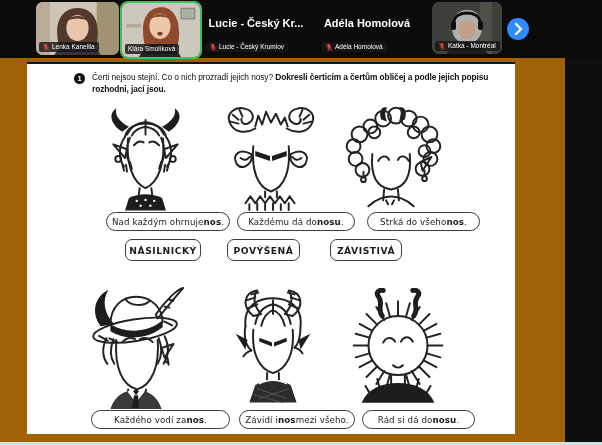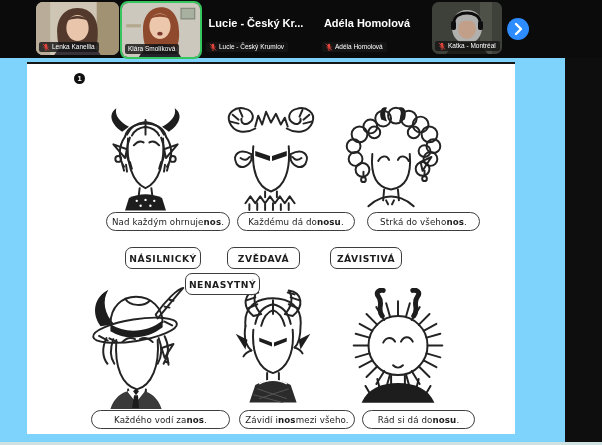--- a/index.html
+++ b/index.html
@@ -1,16 +1,16 @@
 <!DOCTYPE html>
 <html><head>
 <meta charset="utf-8">
 <style>
   html,body{margin:0;padding:0;background:#000;}
-  .screen{position:relative;width:602px;height:445px;background:#7dd3fc;overflow:hidden;
+  .screen{position:relative;width:602px;height:445px;background:#a16207;overflow:hidden;
           font-family:"Liberation Sans",sans-serif;}
   .right-edge{position:absolute;left:565px;top:0;width:37px;height:442px;background:#0e0e0e;}
   .bottom-line{position:absolute;left:0;bottom:0;width:602px;height:3px;background:#cfe2e1;}
 
   
   .strip{position:absolute;left:0;top:0;width:602px;height:58px;background:#0b0b0b;}
   .tile{position:absolute;overflow:hidden;}
   .tile-video{border-radius:7px;background:#222;}
   .t1{left:36px;top:2px;width:83px;height:53px;}
   .t2{left:120px;top:1px;width:78px;height:54px;border:2px solid #35c65f;border-radius:8px;}
@@ -39,21 +39,21 @@
          letter-spacing:-0.1px;color:#101010;}
   .instr b{font-weight:700;}
   .devil{position:absolute;}
   .devil svg{display:block;width:100%;height:100%;}
   .pill{position:absolute;height:17px;border:1.5px solid #3d3d3d;border-radius:11px;background:#fff;
         display:flex;align-items:center;justify-content:center;font-size:8.7px;color:#1d1d1d;
         white-space:nowrap;font-family:"DejaVu Sans",sans-serif;letter-spacing:.1px;z-index:3;margin-left:24px;}
   .pill b{font-weight:700;}
   .adj{position:absolute;height:20px;border:1.5px solid #3d3d3d;border-radius:7px;background:#fff;
        display:flex;align-items:center;justify-content:center;font-size:9.2px;font-weight:700;
-       letter-spacing:.5px;color:#1d1d1d;font-family:"DejaVu Sans",sans-serif;z-index:3;margin-top:8px;}
+       letter-spacing:.5px;color:#1d1d1d;font-family:"DejaVu Sans",sans-serif;z-index:3;}
   .ink{stroke:#232323;stroke-width:2;fill:none;stroke-linecap:round;stroke-linejoin:round;}
   .ink-f{fill:#1d1d1d;stroke:none;}
 </style>
 </head>
 <body>
 
 <div class="screen">
 
   <div class="right-edge"></div>
 
@@ -154,20 +154,21 @@
       <svg viewBox="0 0 22 22" width="22" height="22">
         <circle cx="11" cy="11" r="11" fill="#2D8CFF"></circle>
         <path d="M9,6 L14,11 L9,16" stroke="#fff" stroke-width="2.4" fill="none" stroke-linecap="round" stroke-linejoin="round"></path>
       </svg>
     </button>
   </div>
 
   <div class="sheet">
 
     <div class="ex-num">1</div>
+    <div class="instr"><span>Čerti nejsou stejní. Co o nich prozradí jejich nosy? </span><b>Dokresli čerticím a čertům obličej a podle jejich popisu rozhodni, jací jsou.</b></div>
 
     <div class="devil" style="left:63px;top:40px;width:112px;height:108px;" aria-label="devil with slicked middle-parted hair, curved horns, pointed ears with earrings">
       <svg viewBox="0 0 115 108">
         <path class="ink-f" d="M33,27 C22,20 18,9 27,3 C25,11 31,17 40,22 Z"></path>
         <path class="ink-f" d="M81,27 C92,20 96,9 87,3 C89,11 83,17 74,22 Z"></path>
         <path class="ink" d="M36,32 C40,14 74,14 78,32"></path>
         <path class="ink" d="M57,15 L57,30 M57,17 C48,18 41,23 38,30 M57,17 C66,18 73,23 76,30 M57,22 C50,23 45,27 43,31 M57,22 C64,23 69,27 71,31"></path>
         <path class="ink" d="M36,32 C29,42 29,54 35,63 M41,33 C37,43 37,52 40,58 M33,60 l2,7 M37,61 l1,7 M41,58 l2,7"></path>
         <path class="ink" d="M78,32 C85,42 85,54 79,63 M73,33 C77,43 77,52 74,58 M81,60 l-2,7 M77,61 l-1,7 M73,58 l-2,7"></path>
         <path class="ink" d="M38,45 L24,40 L36,54 Z"></path>
@@ -252,27 +253,24 @@
     <div class="pill" style="left:316px;top:148px;width:111px;">
         <span>Strká do všeho </span>
         <b>nos</b>
         <span>.</span>
       </div>
 
     <div class="adj" style="left:98px;top:175px;width:74px;">
         <span>NÁSILNICKÝ</span>
       </div>
     <div class="adj" style="left:200px;top:175px;width:71px;">
-        <span>ZVĚDAVÁ</span>
+        <span>POVÝŠENÁ</span>
       </div>
     <div class="adj" style="left:303px;top:175px;width:70px;">
         <span>ZÁVISTIVÁ</span>
-      </div>
-    <div class="adj" style="left:158px;top:201px;width:73px;">
-        <span>NENASYTNÝ</span>
       </div>
 
     <div class="devil" style="left:44px;top:220px;width:133px;height:126px;" aria-label="devil wearing a feathered hat pierced by a horn, suit and tie">
       <svg viewBox="0 0 135 126">
         <path class="ink-f" d="M30,42 C20,28 24,12 38,5 C31,16 34,30 44,40 Z"></path>
         <g transform="rotate(-9 65 46)">
           <ellipse class="ink" cx="65" cy="46" rx="43" ry="11" fill="#fff"></ellipse>
           <path class="ink" stroke-width="1.4" d="M28,46 l8,6 M38,50 l7,5 M96,42 l7,5"></path>
         </g>
         <path class="ink" fill="#fff" d="M40,40 C40,22 52,12 66,12 C82,12 93,24 93,38"></path>

